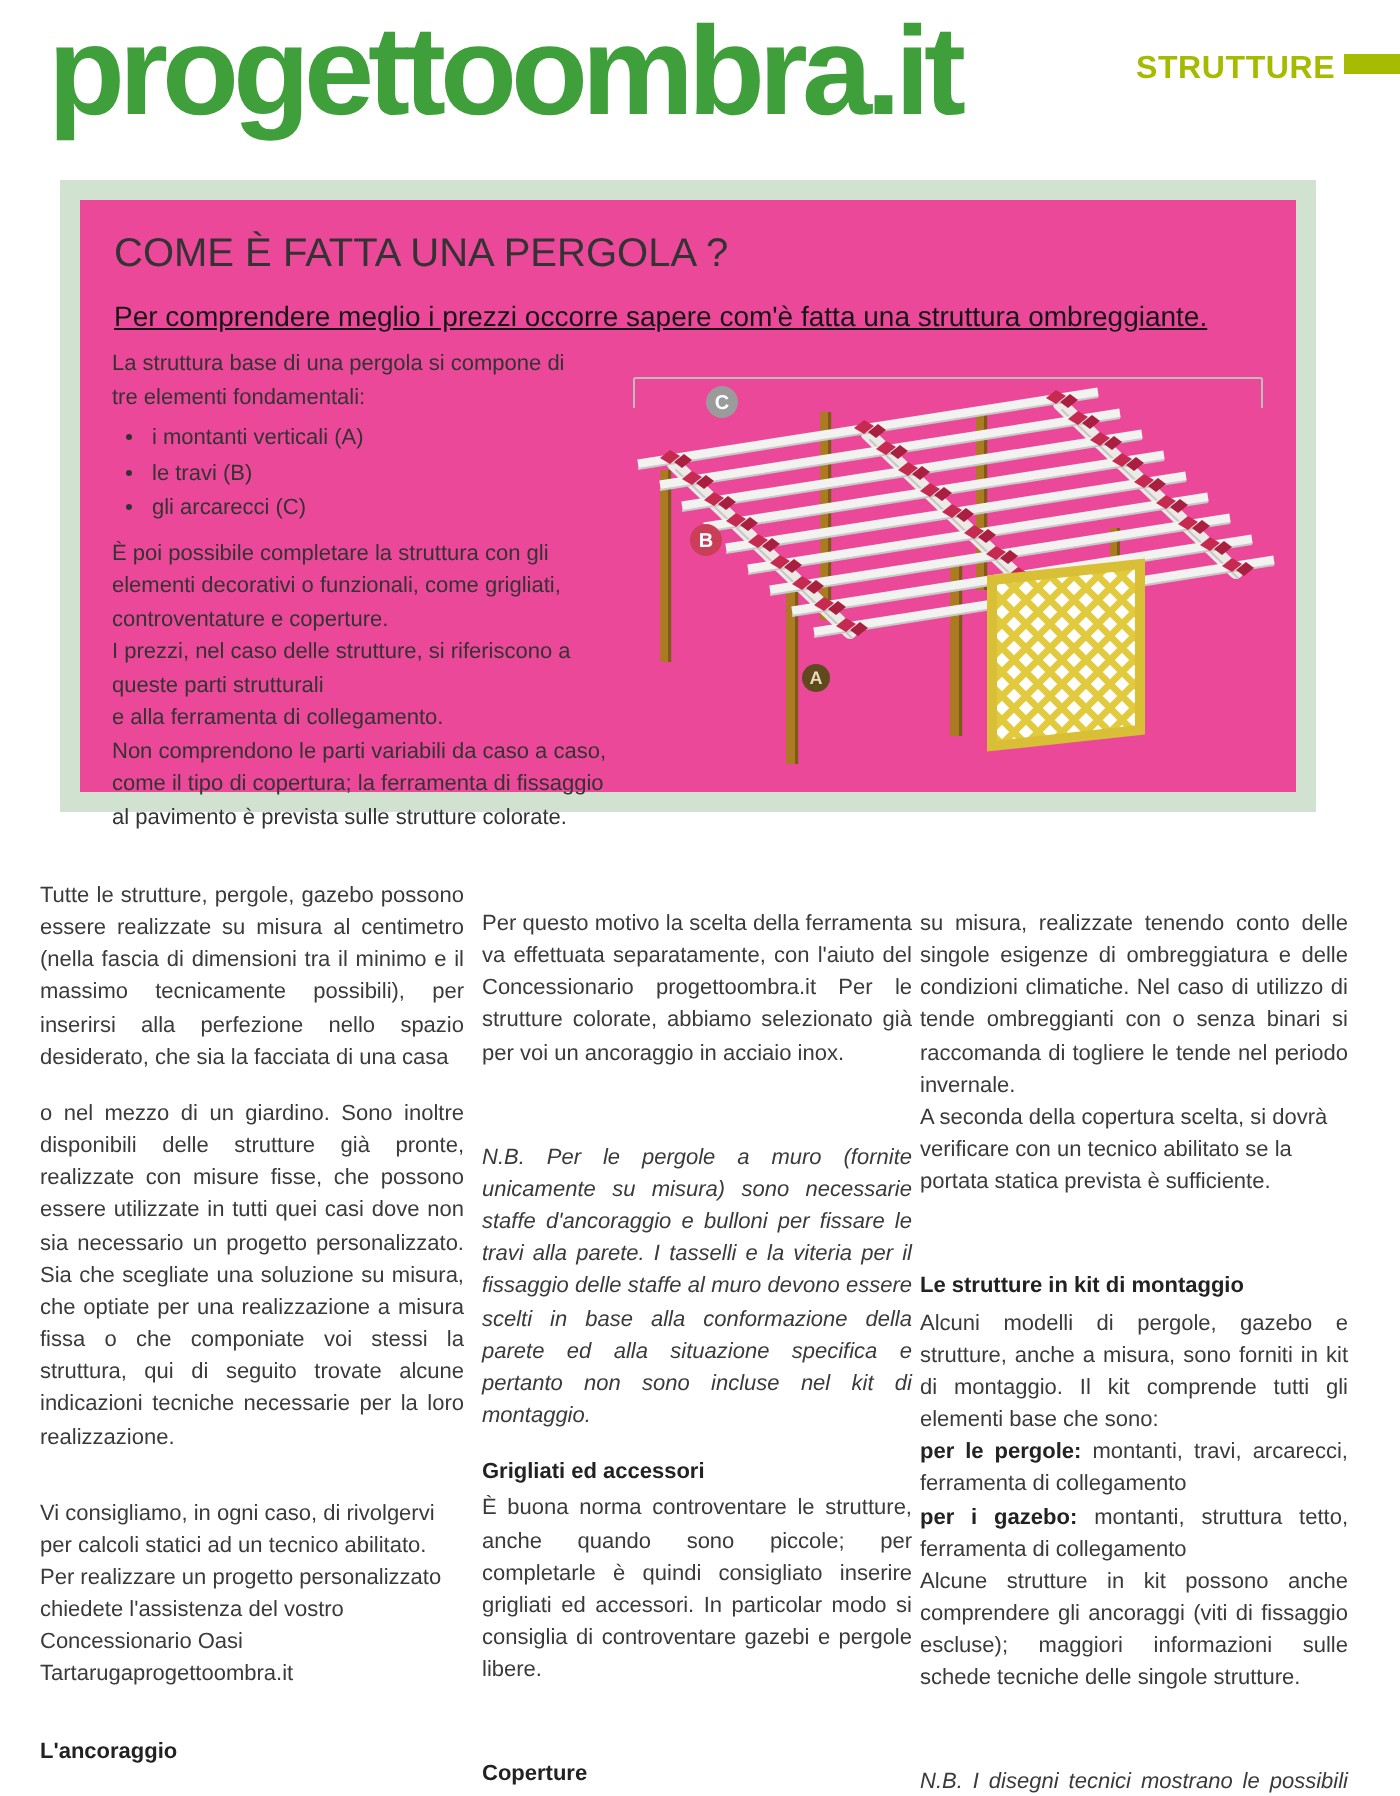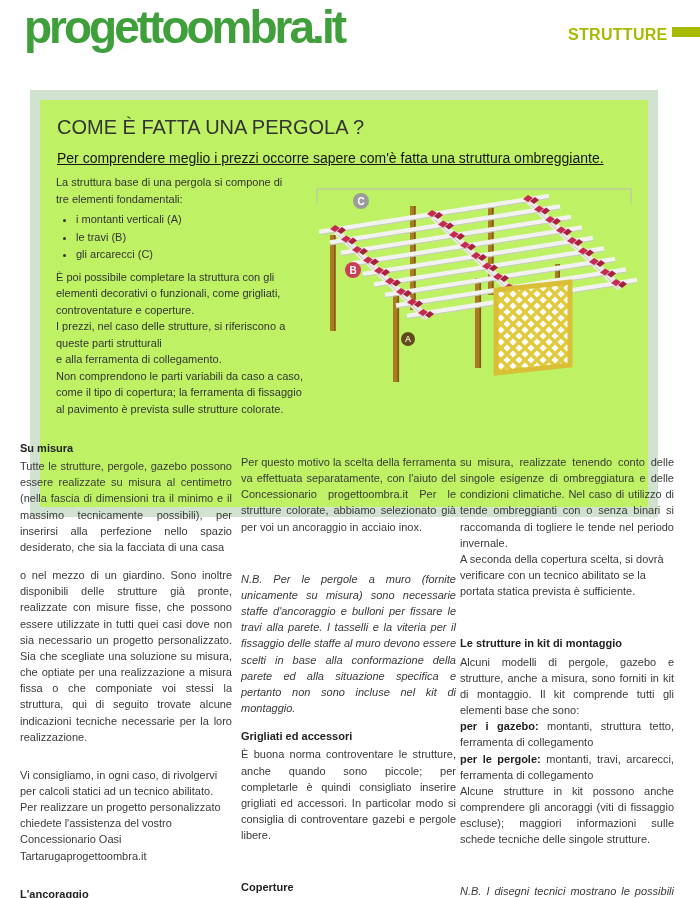--- a/index.html
+++ b/index.html
@@ -1,28 +1,28 @@
 <!DOCTYPE html>
 <html><head>
 <meta charset="utf-8">
 <style>
   html,body{margin:0;padding:0;background:#fff;}
   .page{position:relative;width:700px;height:898px;background:#fff;overflow:hidden;
         font-family:"Liberation Sans",sans-serif;color:#3a3a3a;}
 
   
-  .logo{position:absolute;left:24px;top:0px;font-size:46px;font-weight:bold;
+  .logo{position:absolute;left:24px;top:0px;font-size:63px;font-weight:bold;
         letter-spacing:-3px;color:#3f9f3b;}
   .section-label{position:absolute;left:568px;top:26px;font-size:16px;font-weight:bold;
         color:#a6ba00;letter-spacing:.3px;}
   .lime-bar{position:absolute;left:672px;top:27px;width:28px;height:10px;background:#a6ba00;}
 
   
-  .hero{position:absolute;left:30px;top:90px;width:628px;height:427px;box-sizing:border-box;
-        background:#bef264;border:10px solid #d2e2d0;}
+  .hero{position:absolute;left:30px;top:90px;width:628px;height:316px;box-sizing:border-box;
+        background:#ec4899;border:10px solid #d2e2d0;}
   .hero-title{position:absolute;left:17px;top:16px;font-size:20px;color:#333;}
   .hero-subtitle{position:absolute;left:17px;top:50px;font-size:14px;color:#161616;
         text-decoration:underline;text-align:right;}
   .hero-text{position:absolute;left:16px;top:74px;width:260px;font-size:11px;
         line-height:1.5;color:#333;}
   .hero-intro{white-space:pre-line;margin:0 0 4px 0;}
   .hero-bullets{margin:2px 0 6px 0;padding:0 0 0 20px;}
   .hero-bullets li{margin:1px 0;}
   .hero-body{white-space:pre-line;margin:2px 0 0 0;}
   .illustration{position:absolute;left:275px;top:86px;}
@@ -183,21 +183,20 @@
       <g font-family="Liberation Sans, sans-serif" font-weight="bold" font-size="9" text-anchor="middle">
         <circle cx="93" cy="153" r="7" fill="#5e4a1c"></circle>
         <text x="93" y="153" dy=".35em" fill="#e8dcb8">A</text>
       </g>
     </svg>
   </div>
 
   <div class="cols">
 
     <div class="col col1">
-      <h3>Su misura</h3>
       <p class="just">Tutte le strutture, pergole, gazebo possono essere realizzate su misura al centimetro (nella fascia di dimensioni tra il minimo e il massimo tecnicamente possibili), per inserirsi alla perfezione nello spazio desiderato, che sia la facciata di una casa</p>
       <p class="just mt-s">o nel mezzo di un giardino. Sono inoltre disponibili delle strutture già pronte, realizzate con misure fisse, che possono essere utilizzate in tutti quei casi dove non sia necessario un progetto personalizzato. Sia che scegliate una soluzione su misura, che optiate per una realizzazione a misura fissa o che componiate voi stessi la struttura, qui di seguito trovate alcune indicazioni tecniche necessarie per la loro realizzazione.</p>
       <p class="pre mt-m">Vi consigliamo, in ogni caso, di rivolgervi per calcoli statici ad un tecnico abilitato.
 Per realizzare un progetto personalizzato chiedete l'assistenza del vostro
 Concessionario Oasi
 Tartarugaprogettoombra.it</p>
       <h3 class="mt-m">L'ancoraggio</h3>
 
     </div>
 
@@ -209,20 +208,20 @@
       <h3 class="mt-l">Coperture</h3>
       <p class="just">Tutte le strutture sono completabili con una copertura, da scegliere in base alle esigenze ed alla portata della struttura stessa</p>
 
     </div>
 
     <div class="col col3 pad-top">
       <p class="just">su misura, realizzate tenendo conto delle singole esigenze di ombreggiatura e delle condizioni climatiche. Nel caso di utilizzo di tende ombreggianti con o senza binari si raccomanda di togliere le tende nel periodo invernale.</p>
       <p>A seconda della copertura scelta, si dovrà verificare con un tecnico abilitato se la portata statica prevista è sufficiente.</p>
       <h3 class="mt-l">Le strutture in kit di montaggio</h3>
       <p class="just">Alcuni modelli di pergole, gazebo e strutture, anche a misura, sono forniti in kit di montaggio. Il kit comprende tutti gli elementi base che sono:</p>
+      <p class="kit-line just"><b>per le pergole:</b><span> montanti, travi, arcarecci, ferramenta di collegamento</span></p>
       <p class="kit-line just"><b>per i gazebo:</b><span> montanti, struttura tetto, ferramenta di collegamento</span></p>
-      <p class="kit-line just"><b>per le pergole:</b><span> montanti, travi, arcarecci, ferramenta di collegamento</span></p>
       <p class="just">Alcune strutture in kit possono anche comprendere gli ancoraggi (viti di fissaggio escluse); maggiori informazioni sulle schede tecniche delle singole strutture.</p>
       <p class="just nb mt-l">N.B. I disegni tecnici mostrano le possibili combinazioni di grigliati per chiudere a piacere i lati delle strutture. Si tratta solo di esempi, i grigliati non sono compresi nel kit di montaggio standard, ma si possono scegliere ed acquistare separatamentesu progetto della progettoombra.it</p>
     </div>
 
   </div>
 </div>
 
 </body></html>

